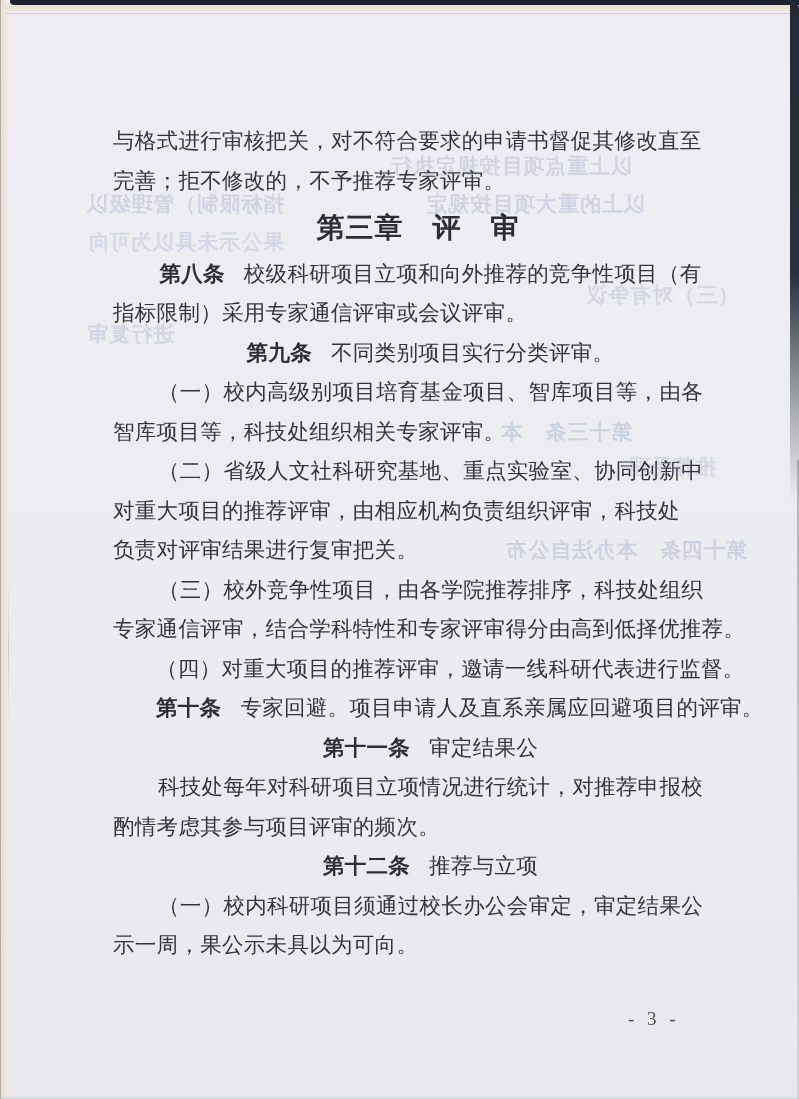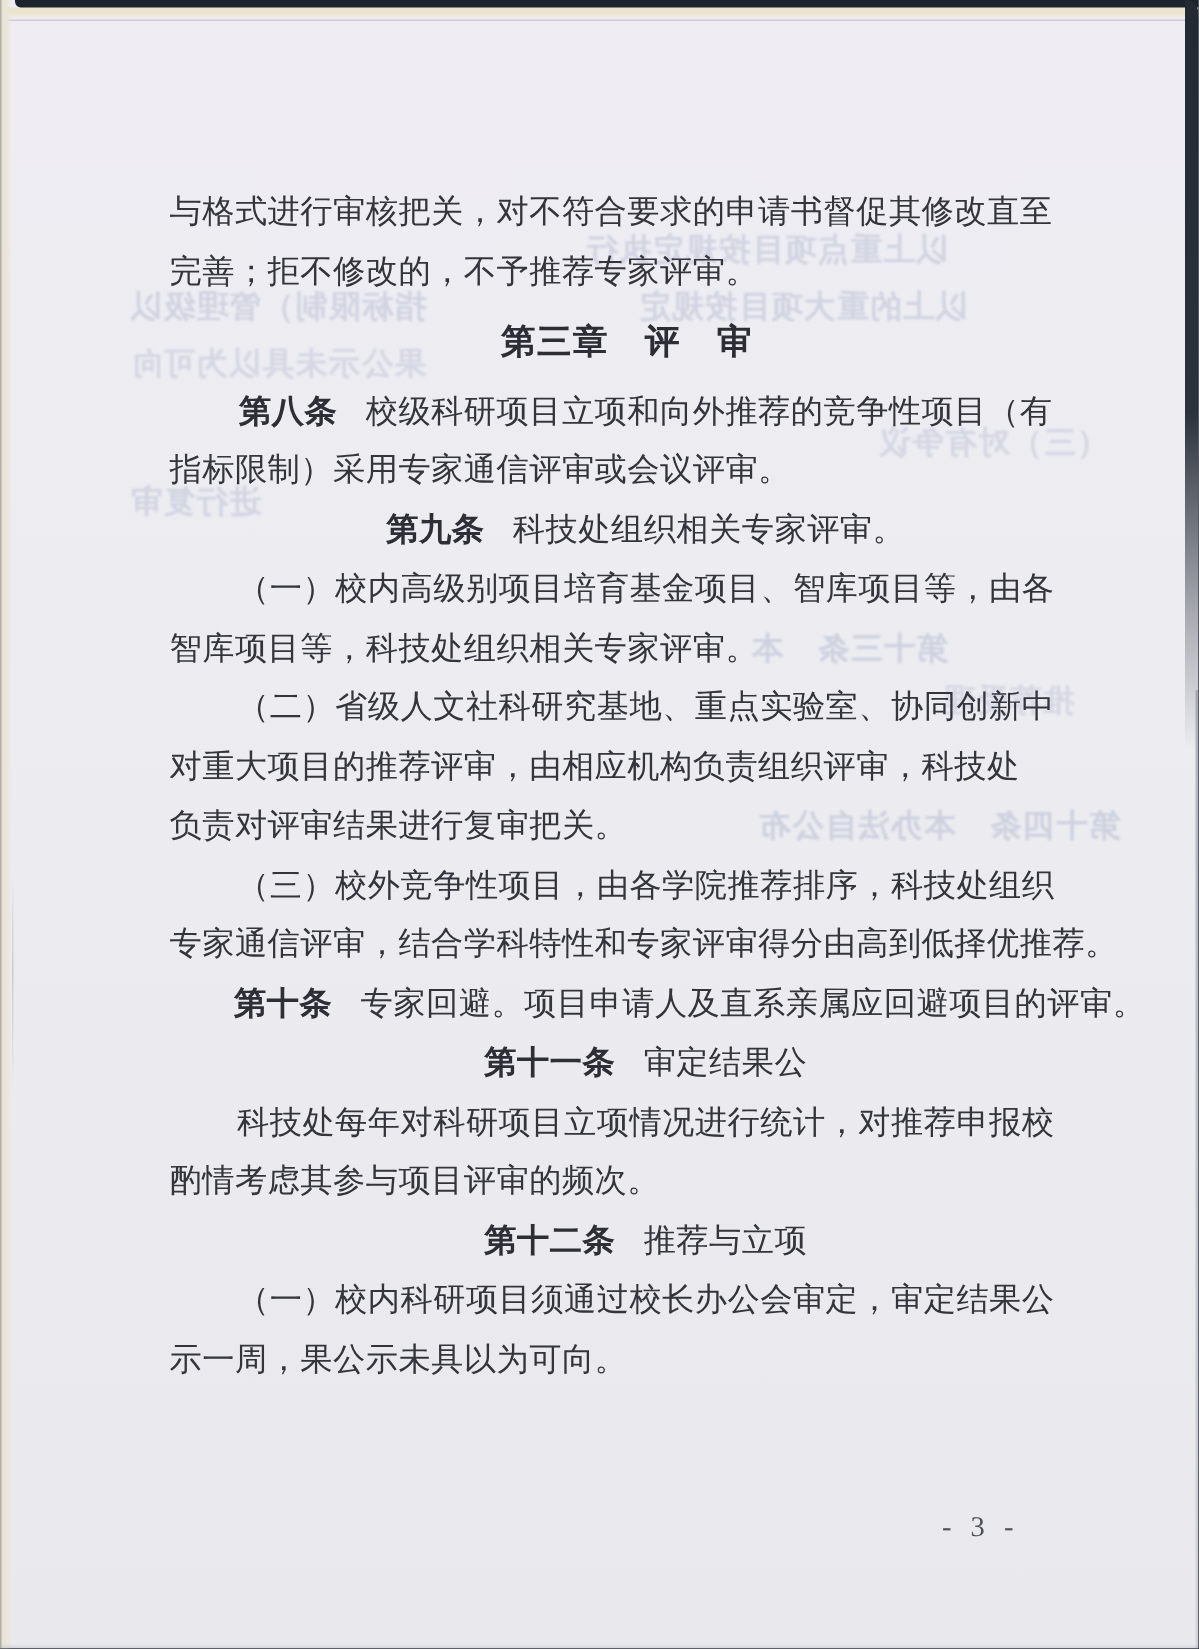--- a/index.html
+++ b/index.html
@@ -56,21 +56,21 @@
     position:absolute;left:113px;top:122px;width:592px;
     color:#33343c;font-size:21.5px;
   }
   .line{
     height:39.5px;line-height:39.5px;white-space:nowrap;
     letter-spacing:0.3px;
   }
   .indent{padding-left:43px;text-align:center;}
   .term{font-weight:700;margin-right:19px;color:#2d2e36;}
   .heading{
-    font-weight:700;font-size:23px;text-align:center;
+    font-weight:700;font-size:28px;text-align:center;
     margin:7px 0;color:#2c2d35;letter-spacing:1px;padding-left:18px;
   }
   .page-number{
     position:absolute;left:628px;top:1008px;
     font-size:19px;letter-spacing:4px;color:#4c5058;
     font-family:"Liberation Serif","DejaVu Serif",serif;
   }
   
   .ghost{
     position:absolute;white-space:nowrap;
@@ -107,28 +107,29 @@
   <div class="ghost g9">第十四条　本办法自公布</div>
 
   <div class="text-block">
     <div class="line"><span>与格式进行审核把关，对不符合要求的申请书督促其修改直至</span></div>
     <div class="line"><span>完善；拒不修改的，不予推荐专家评审。</span></div>
 
     <div class="line heading">第三章　评　审</div>
 
     <div class="line indent"><span class="term">第八条</span><span>校级科研项目立项和向外推荐的竞争性项目（有</span></div>
     <div class="line"><span>指标限制）采用专家通信评审或会议评审。</span></div>
-    <div class="line indent"><span class="term">第九条</span><span>科技处组织相关专家评审。</span></div>
+    <div class="line indent"><span class="term">第九条</span><span>不同类别项目实行分类评审。</span></div>
     <div class="line indent"><span>（一）校内高级别项目培育基金项目、智库项目等，由各</span></div>
     <div class="line"><span>智库项目等，科技处组织相关专家评审。</span></div>
     <div class="line indent"><span>（二）省级人文社科研究基地、重点实验室、协同创新中</span></div>
     <div class="line"><span>对重大项目的推荐评审，由相应机构负责组织评审，科技处</span></div>
     <div class="line"><span>负责对评审结果进行复审把关。</span></div>
     <div class="line indent"><span>（三）校外竞争性项目，由各学院推荐排序，科技处组织</span></div>
     <div class="line"><span>专家通信评审，结合学科特性和专家评审得分由高到低择优推荐。</span></div>
+    <div class="line indent"><span>（四）对重大项目的推荐评审，邀请一线科研代表进行监督。</span></div>
     <div class="line indent"><span class="term">第十条</span><span>专家回避。项目申请人及直系亲属应回避项目的评审。</span></div>
     <div class="line indent"><span class="term">第十一条</span><span>审定结果公</span></div>
     <div class="line indent"><span>科技处每年对科研项目立项情况进行统计，对推荐申报校</span></div>
     <div class="line"><span>酌情考虑其参与项目评审的频次。</span></div>
     <div class="line indent"><span class="term">第十二条</span><span>推荐与立项</span></div>
     <div class="line indent"><span>（一）校内科研项目须通过校长办公会审定，审定结果公</span></div>
     <div class="line"><span>示一周，果公示未具以为可向。</span></div>
   </div>
 
   <div class="page-number">- 3 -</div>

